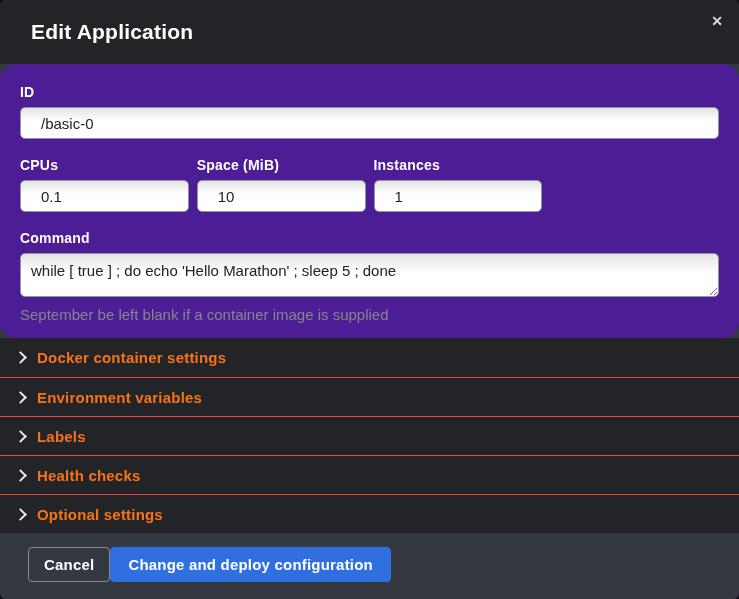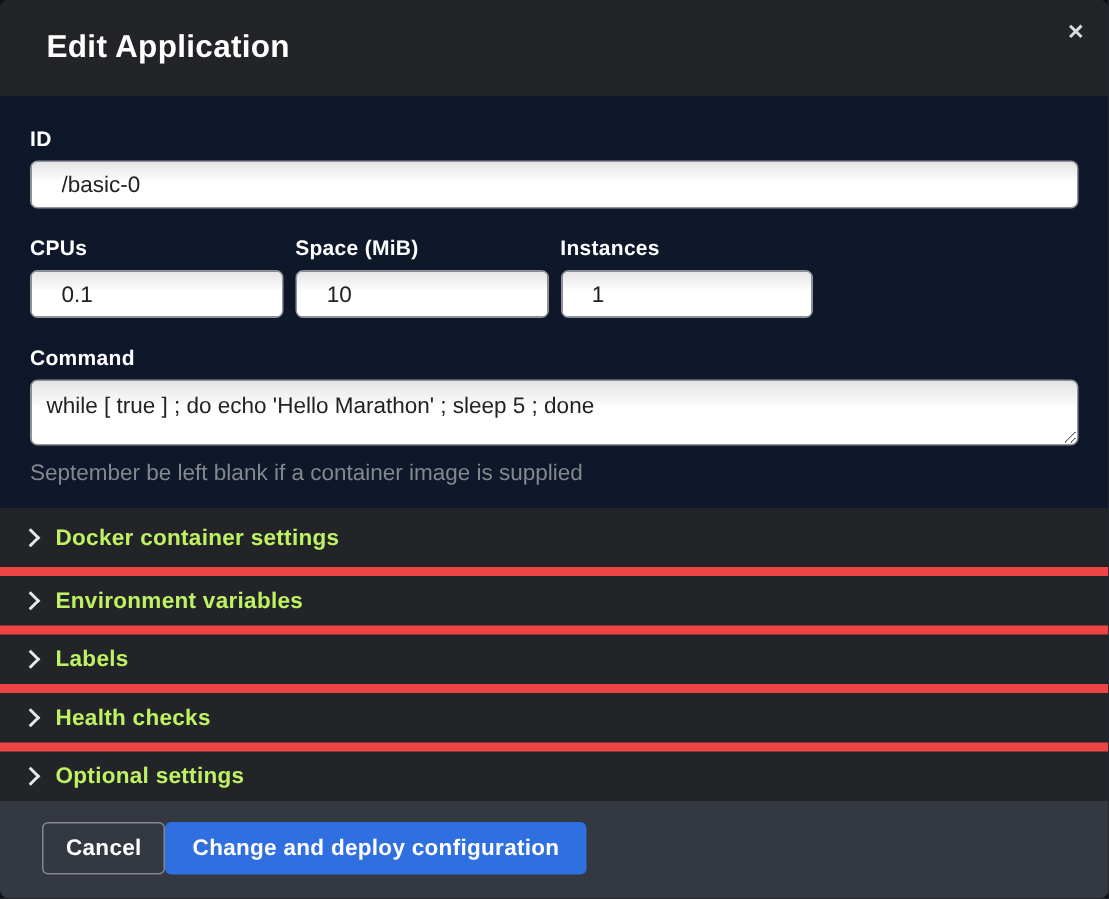--- a/index.html
+++ b/index.html
@@ -29,23 +29,24 @@
   }
   .close-btn {
     position: absolute; top: 12px; right: 14px;
     background: none; border: none; cursor: pointer;
     color: #d8dadd; font-size: 14px; font-weight: 700;
     line-height: 1; padding: 2px;
     font-family: "Liberation Sans", sans-serif;
   }
   
   .form-area {
-    background: #0f172a;
+    background: #4c1d95;
     padding: 20px 20px 15px 20px;
     flex: 0 0 auto;
+    border-radius: 16px;
   }
   .field-label {
     display: block;
     color: #ffffff; font-size: 14px; font-weight: 700;
     margin-bottom: 7px; letter-spacing: 0.2px;
   }
   .text-input, .text-area {
     width: 100%;
     border: 1px solid #90949a;
     border-radius: 5px;
@@ -73,23 +74,23 @@
   
   .accordion {
     background: #232428;
     flex: 0 0 auto;
   }
   .accordion-row {
     height: 39px;
     display: flex; align-items: center;
     padding: 0 16px;
     cursor: pointer;
-    color: #bef264;
+    color: #f97316;
   }
-  .accordion-row + .accordion-row { border-top: 6px solid #ef4444; }
+  .accordion-row + .accordion-row { border-top: 1px solid #ef4444; }
   .chev {
     width: 9px; height: 9px;
     border-right: 2px solid #e6e8ea;
     border-top: 2px solid #e6e8ea;
     transform: rotate(45deg);
     margin-right: 12px;
     flex: 0 0 auto;
   }
   .accordion-label {
     font-size: 15px; font-weight: 700; letter-spacing: 0.2px;

